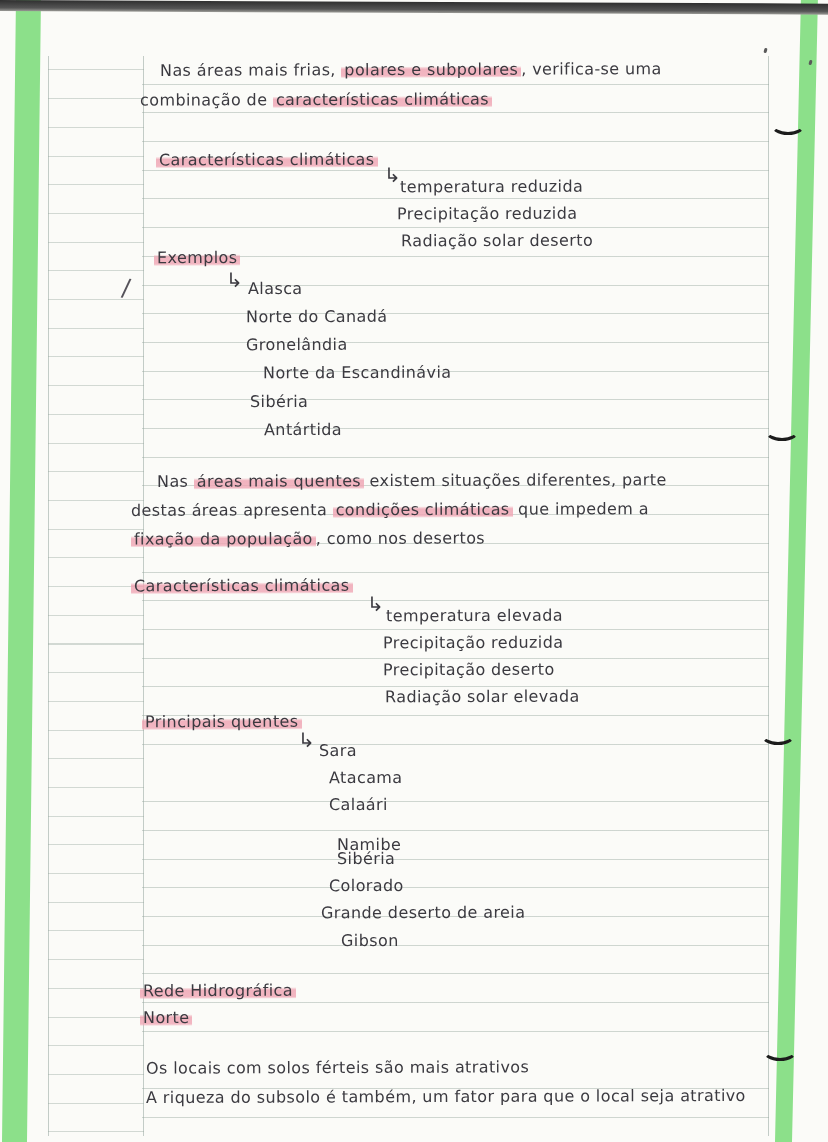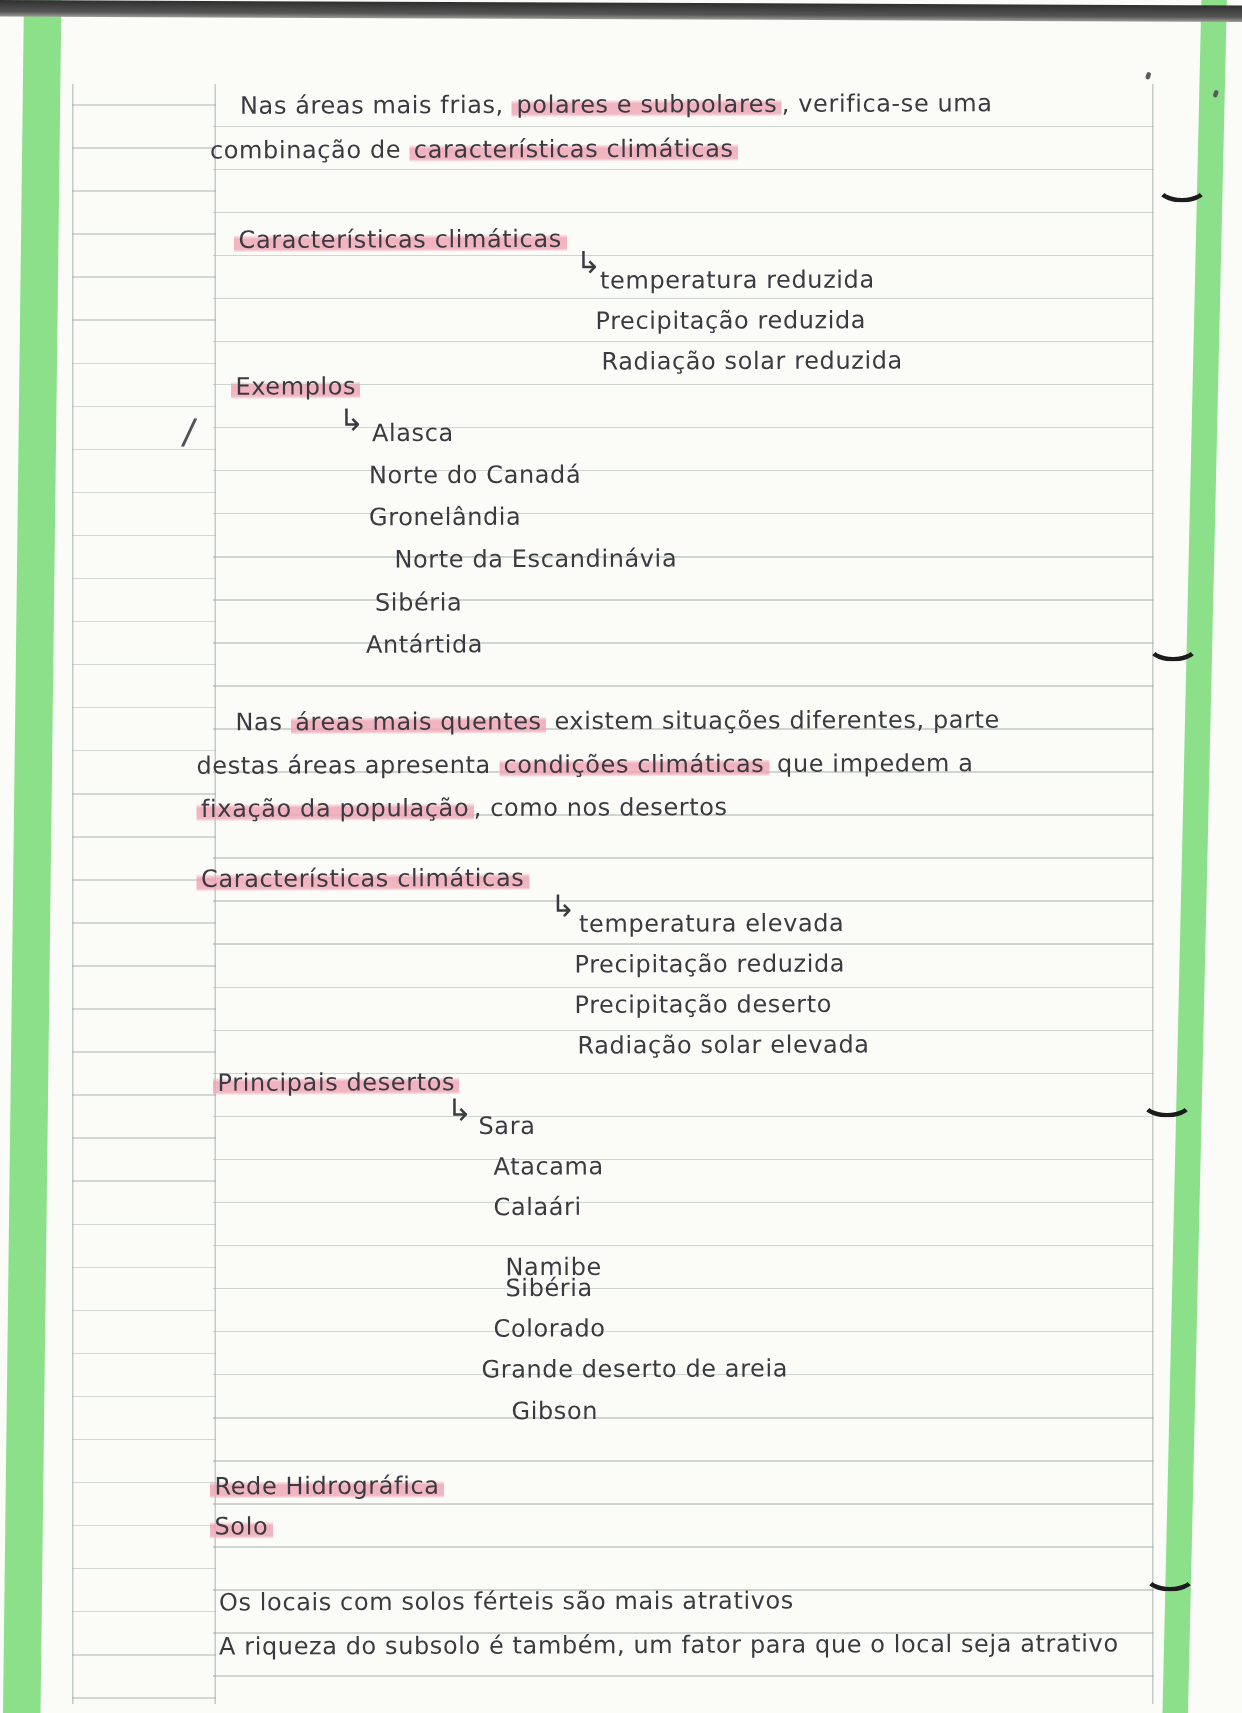--- a/index.html
+++ b/index.html
@@ -74,33 +74,33 @@
 <div class="hw" style="left:140px;top:90px;">
   <span>combinação de </span><span class="hl">características climáticas</span>
 </div>
 
 <div class="hw" style="left:156px;top:150px;">
   <span class="hl">Características climáticas</span>
 </div>
 <div class="hw hook" style="left:384px;top:163px;">↳</div>
 <div class="hw" style="left:400px;top:177px;">temperatura reduzida</div>
 <div class="hw" style="left:397px;top:204px;">Precipitação reduzida</div>
-<div class="hw" style="left:401px;top:231px;">Radiação solar reduzida</div>
+<div class="hw" style="left:401px;top:231px;">Radiação solar deserto</div>
 
 <div class="hw" style="left:154px;top:248px;">
   <span class="hl">Exemplos</span>
 </div>
 <div class="hw slash" style="left:122px;top:274px;">/</div>
 <div class="hw hook" style="left:226px;top:268px;">↳</div>
 <div class="hw" style="left:248px;top:279px;">Alasca</div>
 <div class="hw" style="left:246px;top:307px;">Norte do Canadá</div>
 <div class="hw" style="left:246px;top:335px;">Gronelândia</div>
 <div class="hw" style="left:247px;top:363px;margin-left:16px;">Norte da Escandinávia</div>
 <div class="hw" style="left:250px;top:392px;">Sibéria</div>
-<div class="hw" style="left:244px;top:420px;text-align:right;">Antártida</div>
+<div class="hw" style="left:264px;top:420px;text-align:right;">Antártida</div>
 
 <div class="hw" style="left:157px;top:471px;">
   <span>Nas </span><span class="hl">áreas mais quentes</span><span> existem situações diferentes, parte</span>
 </div>
 <div class="hw" style="left:131px;top:500px;">
   <span>destas áreas apresenta </span><span class="hl">condições climáticas</span><span> que impedem a</span>
 </div>
 <div class="hw" style="left:131px;top:529px;">
   <span class="hl">fixação da população</span><span>, como nos desertos</span>
 </div>
@@ -108,33 +108,33 @@
 <div class="hw" style="left:131px;top:576px;">
   <span class="hl">Características climáticas</span>
 </div>
 <div class="hw hook" style="left:367px;top:592px;">↳</div>
 <div class="hw" style="left:386px;top:606px;">temperatura elevada</div>
 <div class="hw" style="left:383px;top:633px;">Precipitação reduzida</div>
 <div class="hw" style="left:383px;top:660px;">Precipitação deserto</div>
 <div class="hw" style="left:385px;top:687px;">Radiação solar elevada</div>
 
 <div class="hw" style="left:142px;top:712px;">
-  <span class="hl">Principais desertos</span>
+  <span class="hl">Principais quentes</span>
 </div>
 <div class="hw hook" style="left:298px;top:728px;">↳</div>
 <div class="hw" style="left:319px;top:741px;">Sara</div>
 <div class="hw" style="left:329px;top:768px;">Atacama</div>
 <div class="hw" style="left:329px;top:795px;">Calaári</div>
 <div class="hw" style="left:337px;top:822px;margin-top:13px;">Namibe</div>
 <div class="hw" style="left:337px;top:849px;">Sibéria</div>
 <div class="hw" style="left:329px;top:876px;">Colorado</div>
 <div class="hw" style="left:321px;top:903px;">Grande deserto de areia</div>
 <div class="hw" style="left:329px;top:931px;margin-left:12px;">Gibson</div>
 
 <div class="hw" style="left:140px;top:981px;">
   <span class="hl">Rede Hidrográfica</span>
 </div>
 <div class="hw" style="left:140px;top:1008px;">
-  <span class="hl">Solo</span>
+  <span class="hl">Norte</span>
 </div>
 
 <div class="hw" style="left:146px;top:1058px;">Os locais com solos férteis são mais atrativos</div>
 <div class="hw" style="left:146px;top:1087px;">A riqueza do subsolo é também, um fator para que o local seja atrativo</div>
 
 </body></html>

